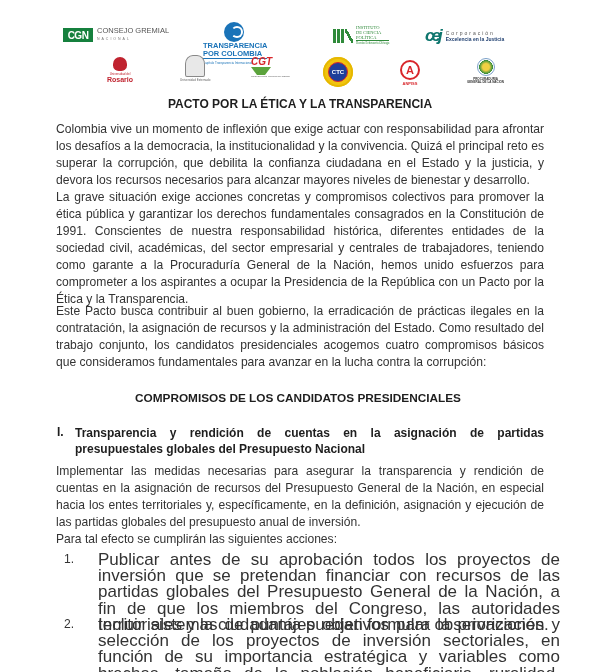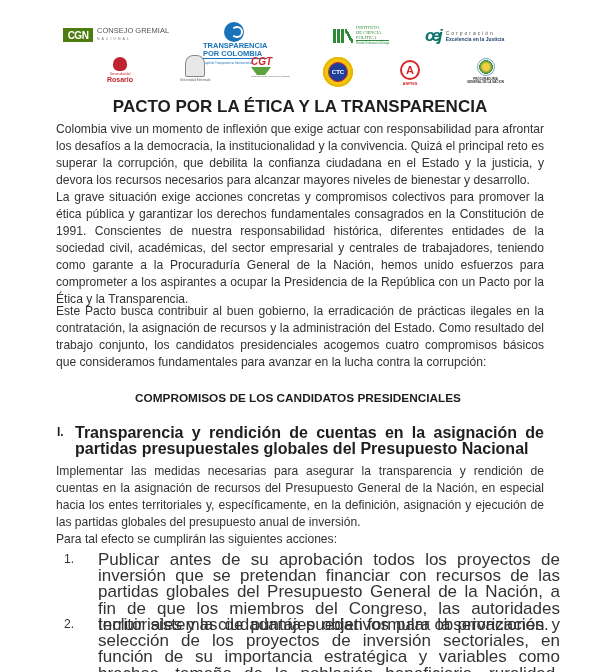--- a/index.html
+++ b/index.html
@@ -3,21 +3,21 @@
 <meta charset="utf-8">
 <style>
   html, body { margin: 0; padding: 0; background: #ffffff; }
   body { width: 600px; height: 672px; overflow: hidden; position: relative;
          font-family: "Liberation Sans", sans-serif; color: #2a2a2a; }
 
   .logo { position: absolute; display: flex; align-items: center; }
 
   
   .cgn { left: 63px; top: 27px; }
-  .cgn-box { width: 30px; height: 14px; background: #4d7c0f; color: #fff; font-weight: bold;
+  .cgn-box { width: 30px; height: 14px; background: #15803d; color: #fff; font-weight: bold;
              font-size: 10px; display: flex; align-items: center; justify-content: center; letter-spacing: -0.5px; }
   .cgn-text { margin-left: 4px; font-size: 7.5px; color: #555; line-height: 8px; }
   .cgn-sub { font-size: 3.5px; letter-spacing: 2px; color: #777; }
 
   
   .tpc { left: 200px; top: 22px; flex-direction: column; }
   .tpc-circle { width: 20px; height: 20px; border-radius: 50%; background: #1a73b8; position: relative; }
   .tpc-circle::after { content: ""; position: absolute; left: 7px; top: 4px; width: 8px; height: 8px;
                        border: 2px solid #fff; border-radius: 50%; border-left-color: transparent; }
   .tpc-text { margin-left: 3px; color: #1a73b8; font-weight: bold; font-size: 7.5px; line-height: 8px; }
@@ -61,31 +61,31 @@
   .anp-mark { width: 20px; height: 20px; border-radius: 50%; border: 2px solid #d8262b; box-sizing: border-box;
               color: #d8262b; font-size: 11px; font-weight: bold; display: flex; align-items: center; justify-content: center; }
   .anp-name { font-size: 4px; font-weight: bold; color: #d8262b; margin-top: 1px; }
 
   .pgn { left: 467px; top: 58px; flex-direction: column; align-items: center; }
   .pgn-mark { width: 16px; height: 16px; border-radius: 50%; border: 1px solid #7aa0c8; background: radial-gradient(#f1d043 30%, #2e8b3a 60%, #fff 62%); }
   .pgn-name { font-size: 3px; font-weight: bold; color: #333; margin-top: 2px; line-height: 3px; text-align: center; }
 
   
   .doc-title { position: absolute; top: 97px; left: 0; width: 600px; text-align: center;
-               font-size: 17px; font-weight: bold; color: #1e1e1e; }
+               font-size: 12px; font-weight: bold; color: #1e1e1e; }
   .para { position: absolute; left: 56px; width: 488px; font-size: 12.1px; line-height: 17px;
           text-align: justify; color: #333; }
   .p1 { top: 121px; }
   .p2 { top: 189px; }
   .p3 { top: 303px; }
   .section-title { position: absolute; top: 391px; left: 0; width: 596px; text-align: center;
                    font-size: 11.8px; font-weight: bold; color: #1e1e1e; }
 
   .h1-num { position: absolute; left: 57px; top: 425px; font-size: 12px; font-weight: bold; color: #1e1e1e; }
-  .h1-text { position: absolute; left: 75px; top: 425px; width: 469px; font-size: 16px; font-weight: bold;
+  .h1-text { position: absolute; left: 75px; top: 425px; width: 469px; font-size: 12px; font-weight: bold;
              line-height: 16px; text-align: justify; text-align-last: left; color: #1e1e1e; }
   .p4 { top: 463px; }
   .p5 { top: 531px; }
 
   .li { position: absolute; left: 98px; width: 462px; font-size: 17px; line-height: 16.2px; text-align: justify; color: #333; }
   .li-num { position: absolute; left: 64px; font-size: 12.1px; color: #333; }
   .li1 { top: 552px; }
   .li2 { top: 617px; }
 </style>
 </head>

